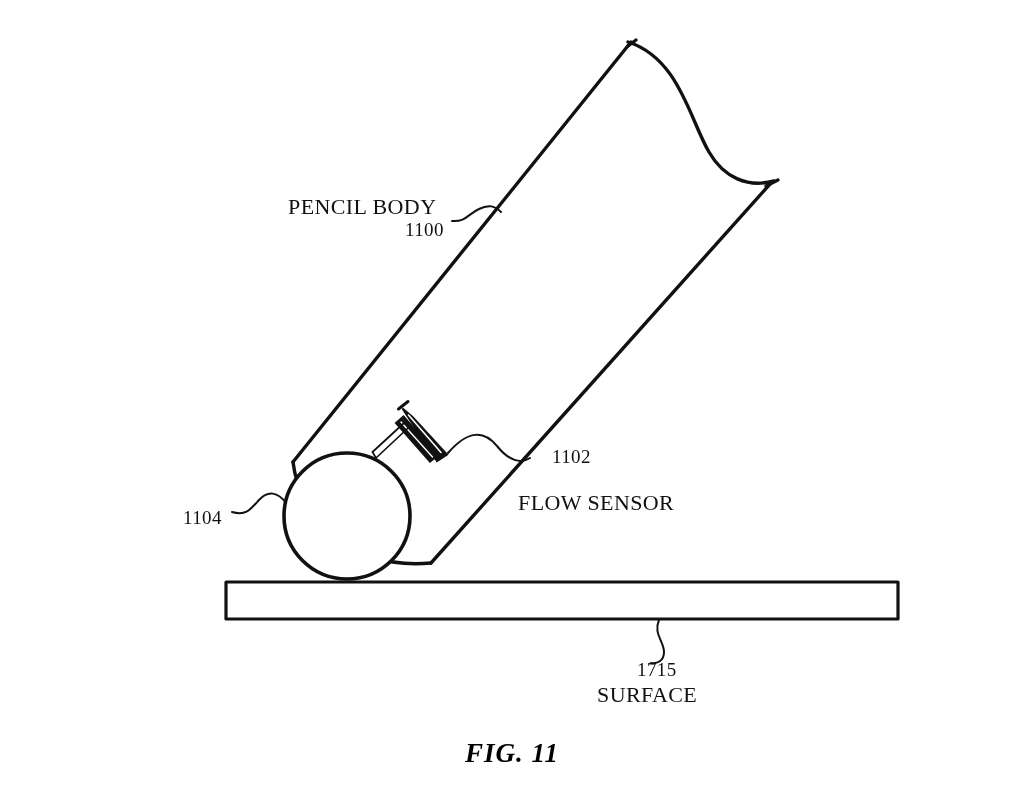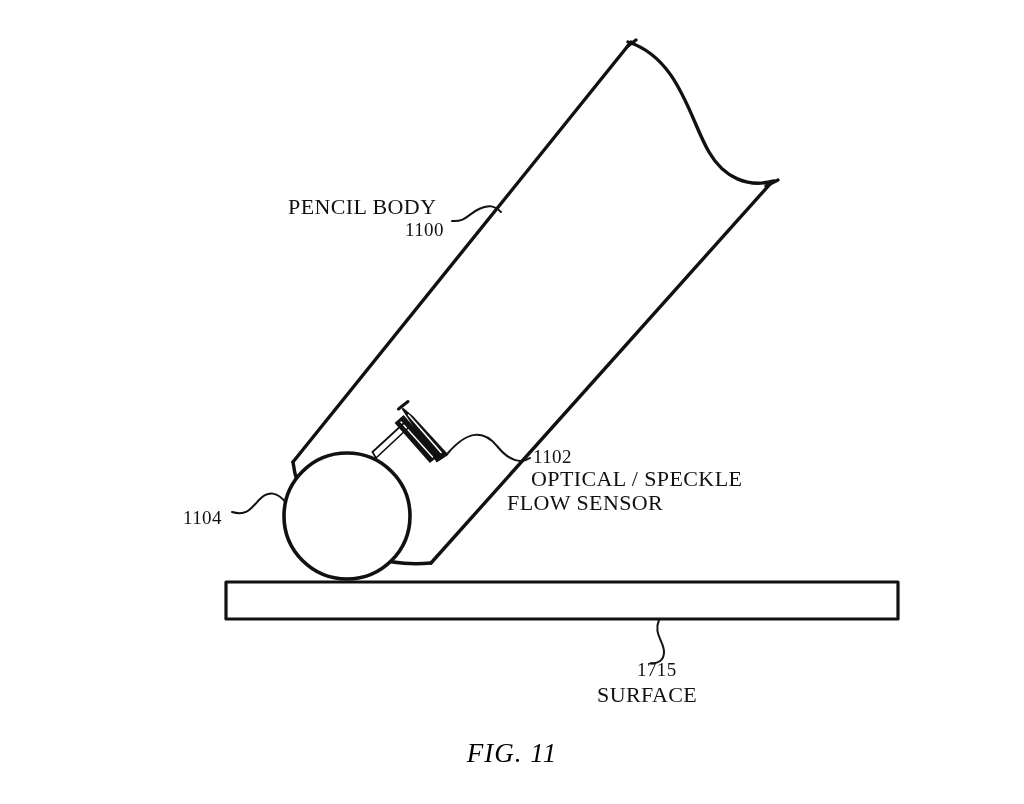--- a/index.html
+++ b/index.html
@@ -56,21 +56,21 @@
   }
   .lbl-num {
     font-size: 19px;
   }
   #fig-caption {
     position: absolute;
     left: 0;
     width: 1024px;
     text-align: center;
     font-style: italic;
-    font-weight: normal;
+    font-weight: bold;
     font-size: 27px;
     letter-spacing: 1px;
   }
 </style>
 </head>
 <body>
 
 <div id="figure-page">
 
   <svg id="figure-svg" viewBox="0 0 1024 804">
@@ -108,23 +108,22 @@
     <path class="stroke leader" d="M 448 453 C 468 430 484 430 497 446 C 509 461 521 464 530 458"></path>
 
     <path class="stroke leader" d="M 232 512 C 246 516 250 510 259 500 C 268 490 278 492 286 503"></path>
 
     <path class="stroke leader" d="M 659 620 C 653 634 664 641 664 652 C 664 661 657 664 651 663"></path>
   </svg>
 
   <div class="fig-label lbl-name" style="left:288px; top:194px;">PENCIL BODY</div>
   <div class="fig-label lbl-num" style="left:405px; top:219px;">1100</div>
 
-  <div class="fig-label lbl-num" style="left:533px; top:446px;">1102</div>
-  <div class="fig-label lbl-name" style="left:531px; top:466px;">OPTICAL / SPECKLE</div>
-  <div class="fig-label lbl-name" style="left:507px; top:490px;text-align:center;">FLOW SENSOR</div>
+  <div class="fig-label lbl-num" style="left:552px; top:446px;">1102</div>
+  <div class="fig-label lbl-name" style="left:518px; top:490px;text-align:center;">FLOW SENSOR</div>
 
   <div class="fig-label lbl-num" style="left:183px; top:507px;text-align:center;">1104</div>
 
   <div class="fig-label lbl-num" style="left:637px; top:659px;">1715</div>
   <div class="fig-label lbl-name" style="left:597px; top:682px;text-align:center;">SURFACE</div>
 
   <div id="fig-caption" style="top:738px;">FIG. 11</div>
 
 </div>
 

